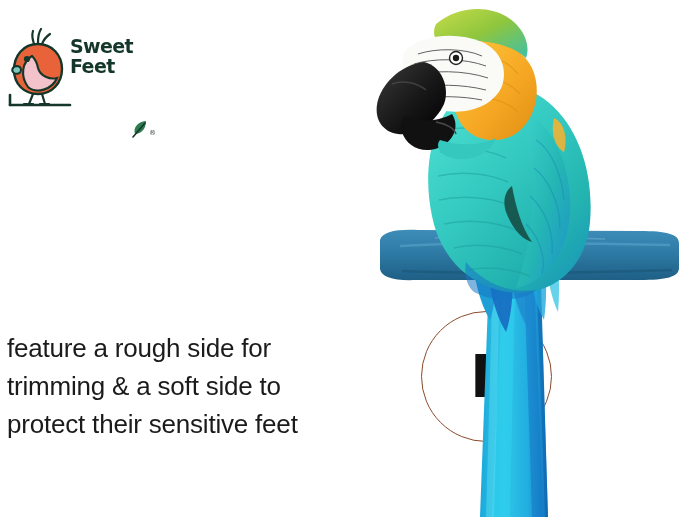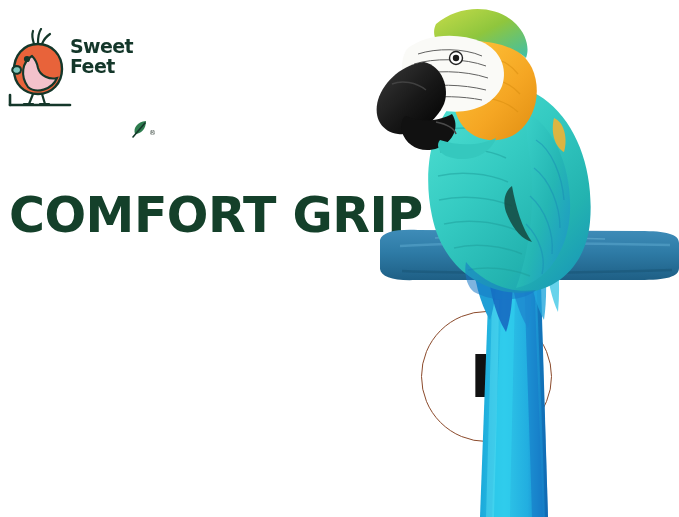--- a/index.html
+++ b/index.html
@@ -156,23 +156,27 @@
 
     <svg id="logo-leaf" viewBox="0 0 16 18">
       <path d="M14 1 C5 2, 1 8, 3 14 C9 14, 14 9, 14 1 Z" fill="#2E7D4F"></path>
       <path d="M1 17 L13 3" stroke="#14372A" stroke-width="1.6" stroke-linecap="round" fill="none"></path>
     </svg>
 
     <span id="logo-reg">®</span>
   </div>
 
   <h1 id="headline">
-    <span class="hl-line">COMFORT GRIP</span>
   </h1>
 
+  <p id="subcopy">
+    <span class="sc-line">feature a rough side for</span>
+    <span class="sc-line">trimming &amp; a soft side to</span>
+    <span class="sc-line">protect their sensitive feet</span>
+  </p>
 
   <div id="size-badge">
     <span id="size-badge-letter">L</span>
   </div>
 
   <svg id="photo" viewBox="0 0 339 517">
     <defs>
       <linearGradient id="perchGrad" x1="0" y1="0" x2="0" y2="1">
         <stop offset="0%" stop-color="#3E8CB8"></stop>
         <stop offset="45%" stop-color="#2E7BA6"></stop>

